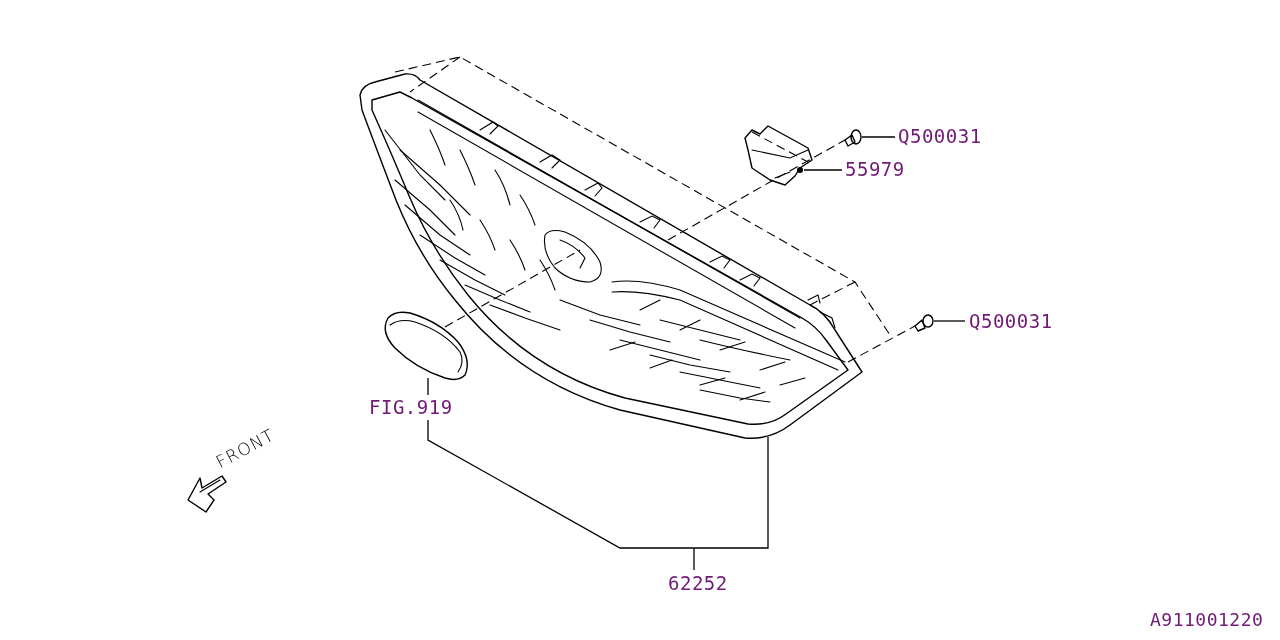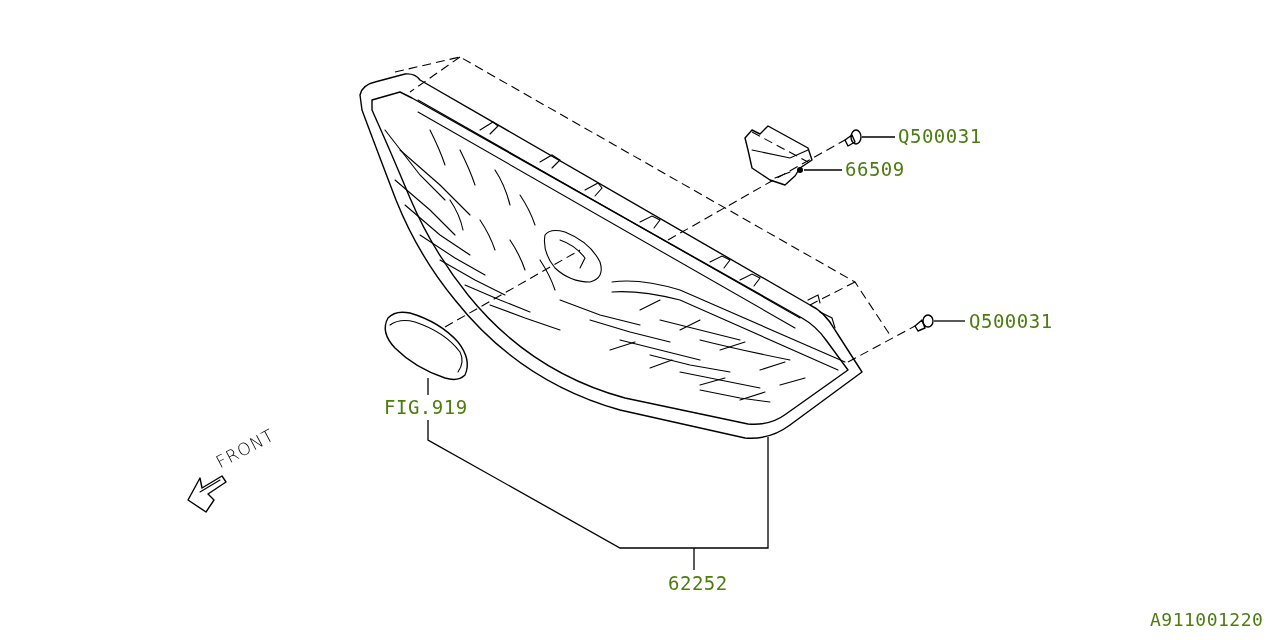--- a/index.html
+++ b/index.html
@@ -18,21 +18,21 @@
       position: absolute;
       left: 0;
       top: 0;
       width: 1280px;
       height: 640px;
     }
     .lbl {
       position: absolute;
       font-family: "DejaVu Sans Mono", "Liberation Mono", monospace;
       font-size: 19px;
-      color: #4d7c0f;
+      color: #701a75;
       letter-spacing: 0.5px;
       line-height: 1;
       white-space: nowrap;
     }
     .lbl.small { font-size: 18px; }
     .front-label {
       position: absolute;
       left: 222px;
       top: 452px;
       font-family: "DejaVu Sans", sans-serif;
@@ -170,18 +170,18 @@
     <path class="leader" d="M694,548 L694,570"></path>
   </g>
 
   <g>
     <path class="ln" d="M188,500 L200,478 L202,488 L222,476 L226,482 L208,494 L214,500 L206,512 Z"></path>
     <path class="thin" d="M200,492 L220,480"></path>
   </g>
 </svg>
 
 <div class="lbl" style="left:898px; top:127px;">Q500031</div>
-<div class="lbl" style="left:845px; top:160px;">66509</div>
+<div class="lbl" style="left:845px; top:160px;">55979</div>
 <div class="lbl" style="left:969px; top:312px;">Q500031</div>
-<div class="lbl" style="left:384px; top:398px;">FIG.919</div>
+<div class="lbl" style="left:369px; top:398px;">FIG.919</div>
 <div class="lbl" style="left:668px; top:574px;">62252</div>
 <div class="front-label">FRONT</div>
 <div class="lbl small" style="left:1150px; top:611px;">A911001220</div>
 
 </body></html>

